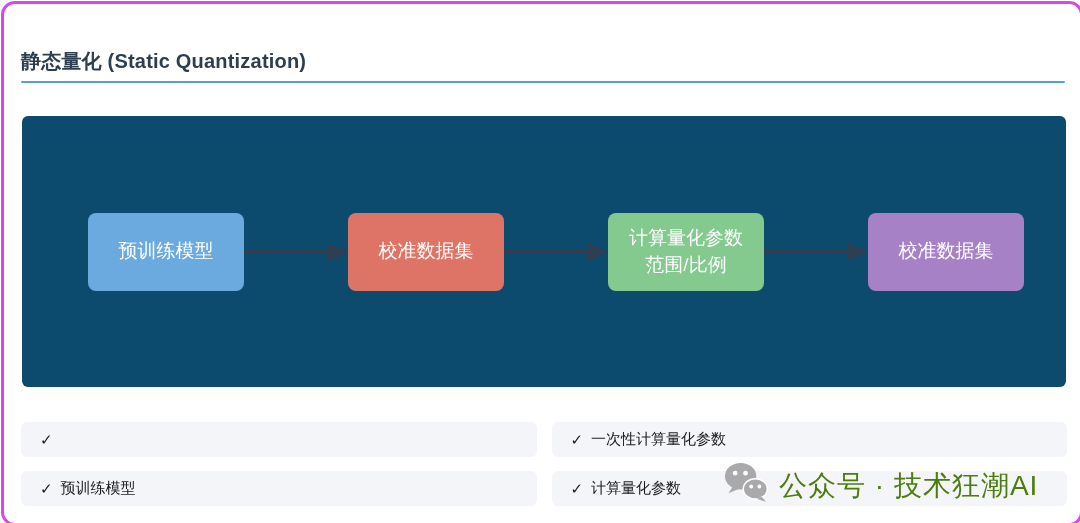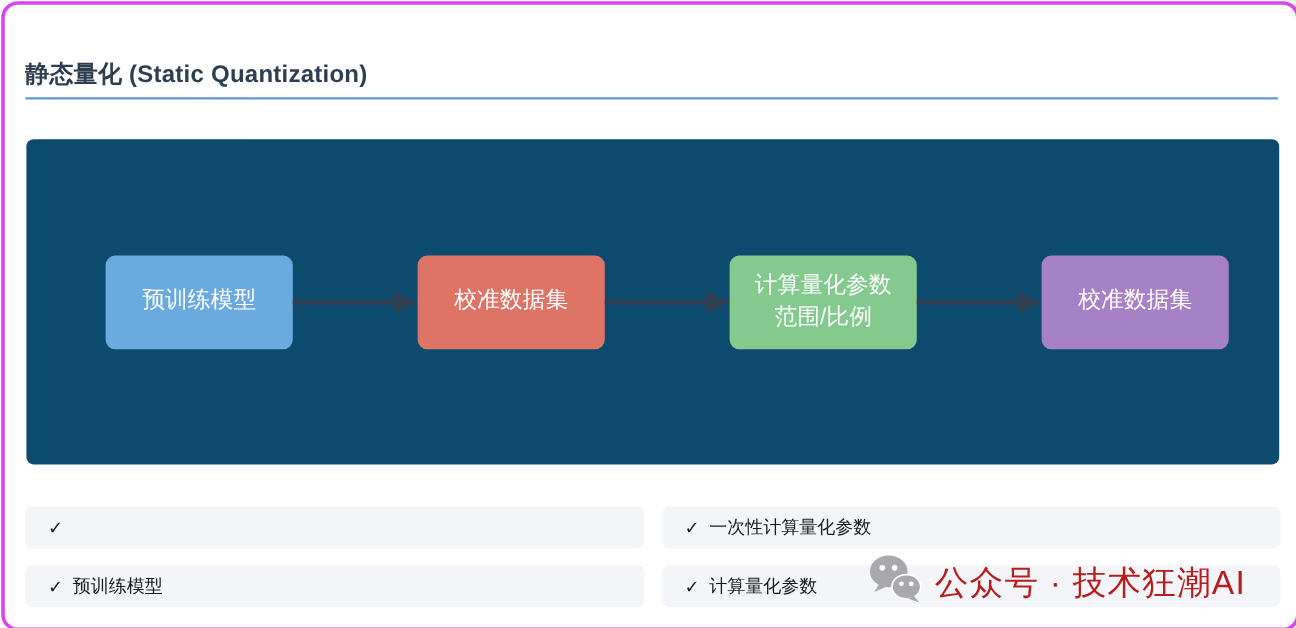--- a/index.html
+++ b/index.html
@@ -214,16 +214,16 @@
         <circle cx="23" cy="13.5" r="2.4" fill="#ffffff"></circle>
         <ellipse cx="33" cy="29.5" rx="13" ry="11" fill="#ffffff"></ellipse>
         <g fill="#a9a9ac">
           <ellipse cx="33" cy="29.5" rx="11.5" ry="9.6"></ellipse>
           <path d="M39.5 37.5 L44 43 L34.5 39.5 Z"></path>
         </g>
         <circle cx="28.8" cy="27" r="2" fill="#ffffff"></circle>
         <circle cx="37.2" cy="27" r="2" fill="#ffffff"></circle>
       </svg>
     </span>
-    <span class="watermark-text" style="color: #b91c1c;">公众号 · 技术狂潮AI</span>
+    <span class="watermark-text" style="color: #4d7c0f;">公众号 · 技术狂潮AI</span>
   </div>
 
 </div>
 
 </body></html>

